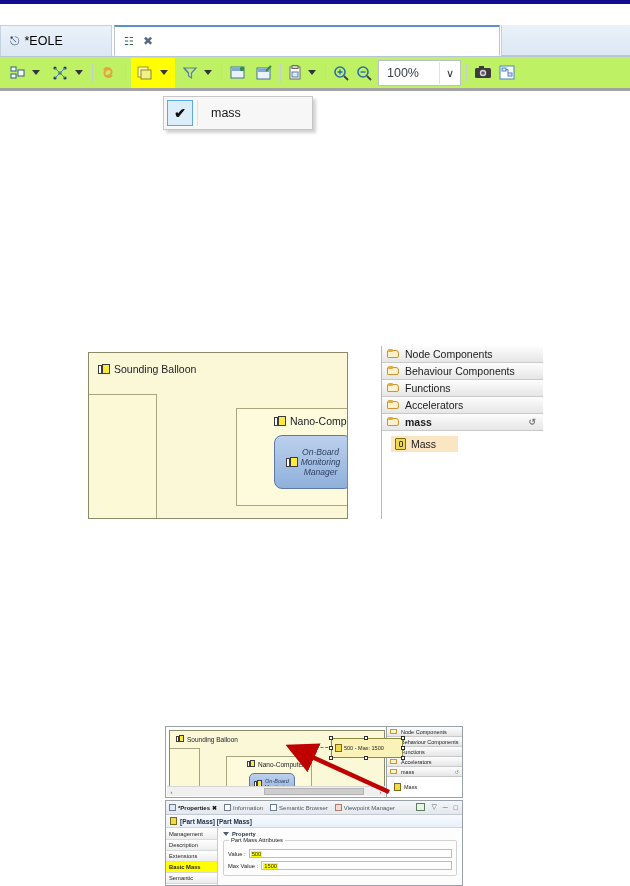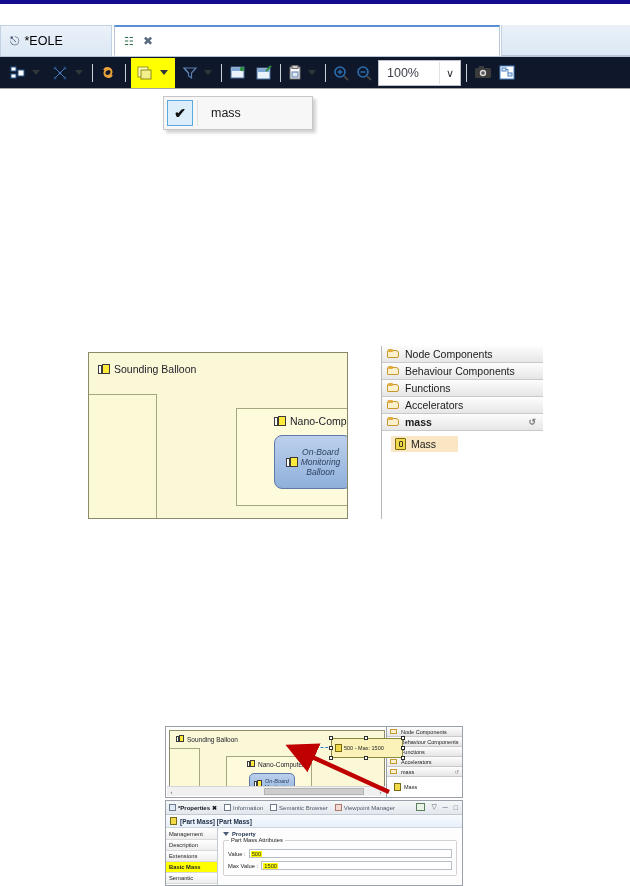--- a/index.html
+++ b/index.html
@@ -68,24 +68,24 @@
     margin-left: 4px;
     color: #5a6b80;
     font-size: 12px;
   }
 
   
   .toolbar {
     position: absolute;
     left: 0; top: 57px;
     width: 630px; height: 31px;
-    background: #0f172a;
-    display: flex;
-    align-items: center;
-    border-bottom: 1px solid #a3a3a3;
+    background: #bef264;
+    display: flex;
+    align-items: center;
+    border-bottom: 3px solid #a3a3a3;
   }
   .tb-item {
     display: flex;
     align-items: center;
     height: 26px;
     padding: 0 2px;
     box-sizing: border-box;
   }
   .tb-sep {
     width: 1px; height: 18px;
@@ -839,21 +839,21 @@
     <div class="nanobox">
       <div class="node-title nano-title">
         <span class="icon-node"></span>
         <span>Nano-Computer</span>
       </div>
       <div class="swbox">
         <span class="icon-node"></span>
         <span class="sw-text">
           <span>On-Board</span><br>
           <span>Monitoring</span><br>
-          <span>Balloon</span>
+          <span>Manager</span>
         </span>
       </div>
     </div>
   </div>
 
   <div class="palette1">
     <div class="pal-row">
       <span class="icon-folder"></span>
       <span>Node Components</span>
     </div>

